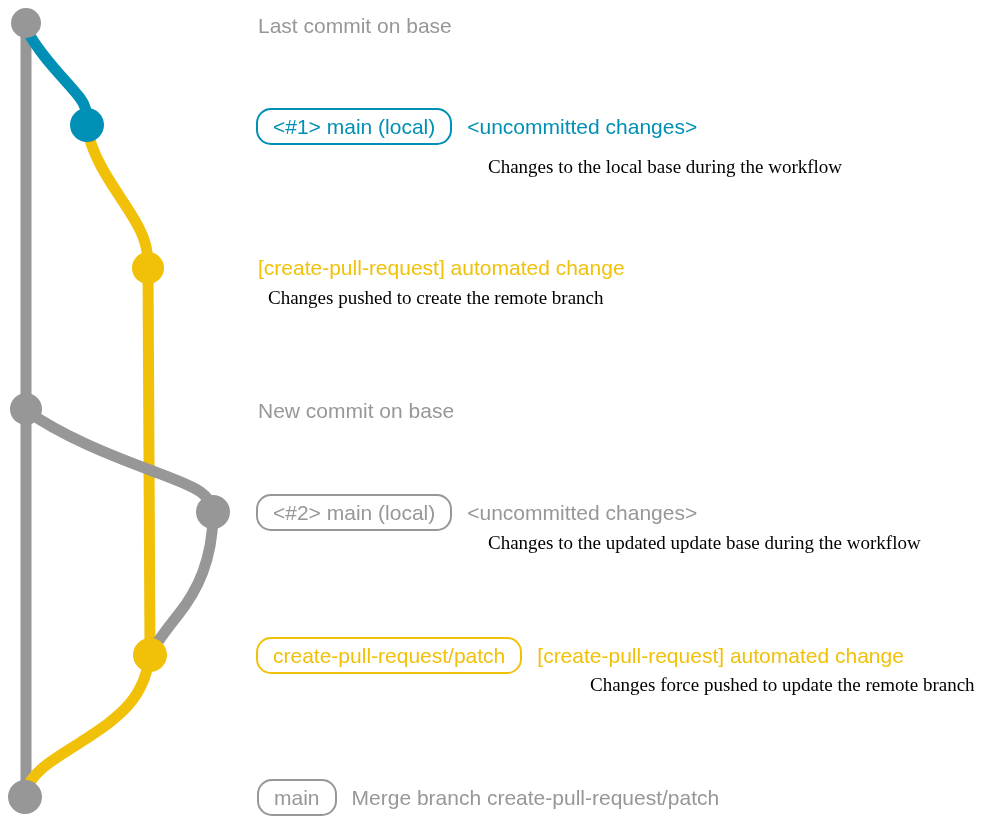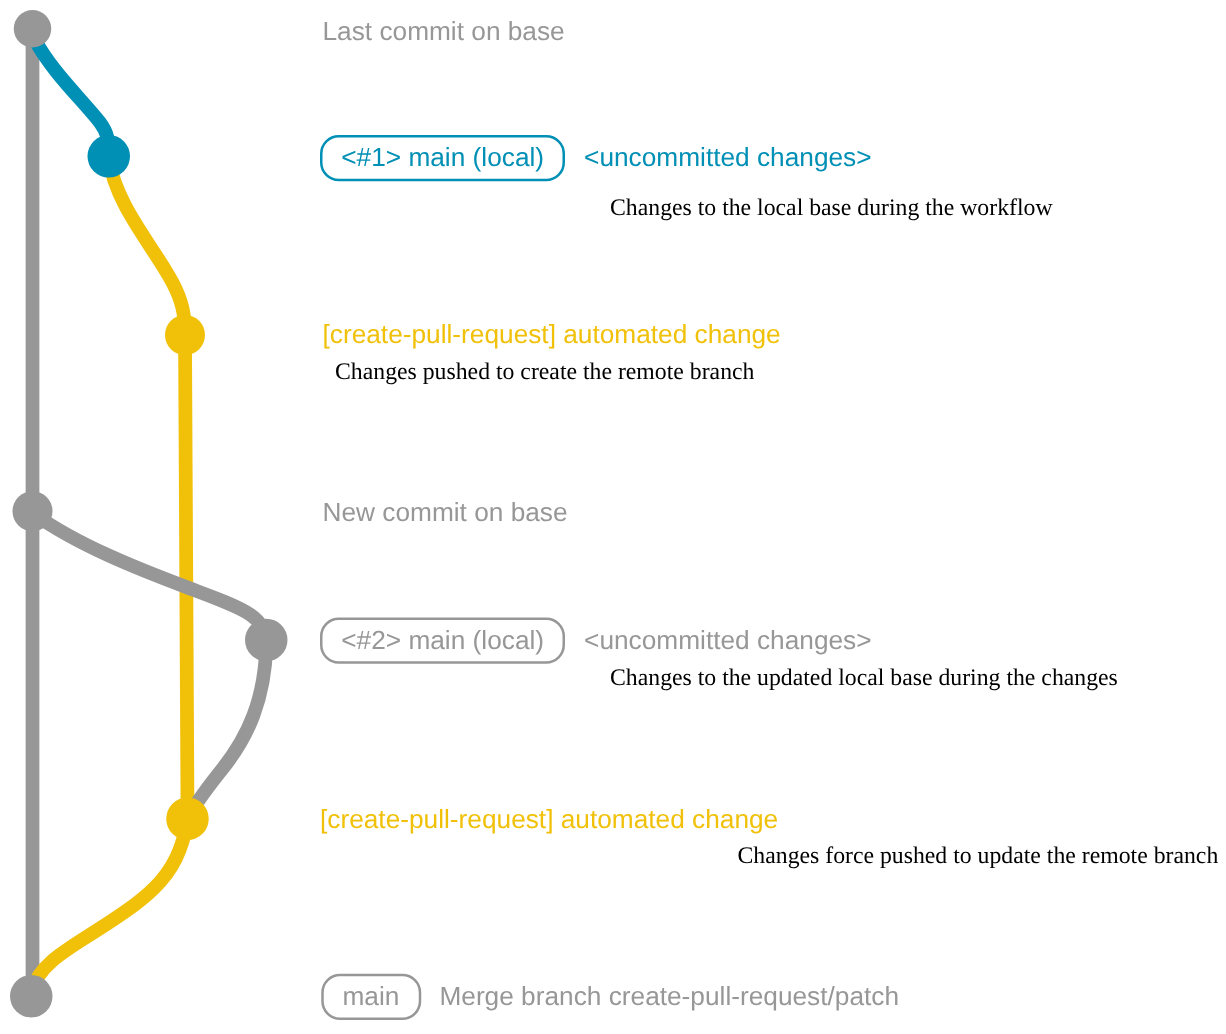--- a/index.html
+++ b/index.html
@@ -79,23 +79,24 @@
 
   <div class="abs msg yellow-text" style="left:258px;top:256px;">[create-pull-request] automated change</div>
   <div class="abs msg gray-text" style="left:258px;top:399px;">New commit on base</div>
 
   <div class="abs detail" style="left:268px;top:287px;">Changes pushed to create the remote branch</div>
 
   <div class="abs row" style="left:256px;top:494px;">
     <div class="branch-box box-gray">&lt;#2&gt; main (local)</div>
     <div class="msg gray-text">&lt;uncommitted changes&gt;</div>
   </div>
-  <div class="abs detail" style="left:488px;top:532px;">Changes to the updated local base during the changes</div>
+  <div class="abs detail" style="left:488px;top:532px;">Changes to the updated update base during the workflow</div>
 
   <div class="abs row" style="left:256px;top:637px;">
+    <div class="branch-box box-yellow">create-pull-request/patch</div>
     <div class="msg yellow-text">[create-pull-request] automated change</div>
   </div>
   <div class="abs detail" style="left:566px;top:674px;margin-left:24px;">Changes force pushed to update the remote branch</div>
 
   <div class="abs row" style="left:257px;top:779px;">
     <div class="branch-box box-gray">main</div>
     <div class="msg gray-text">Merge branch create-pull-request/patch</div>
   </div>
 
 </div>

